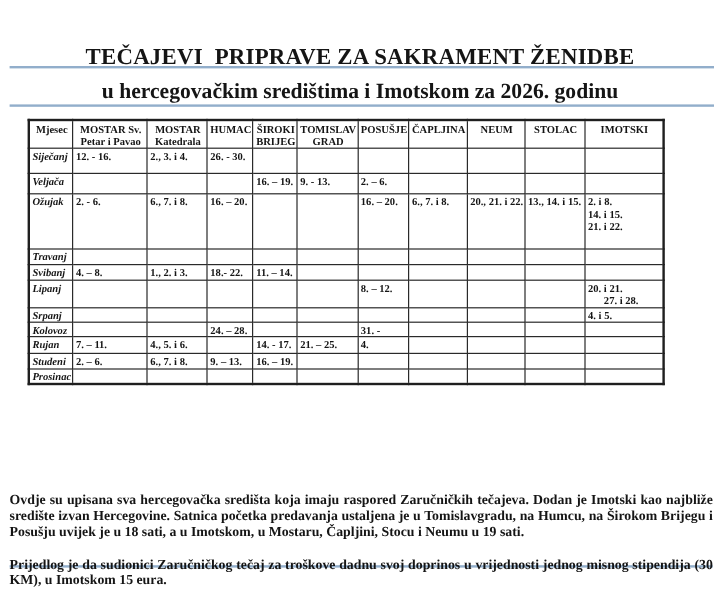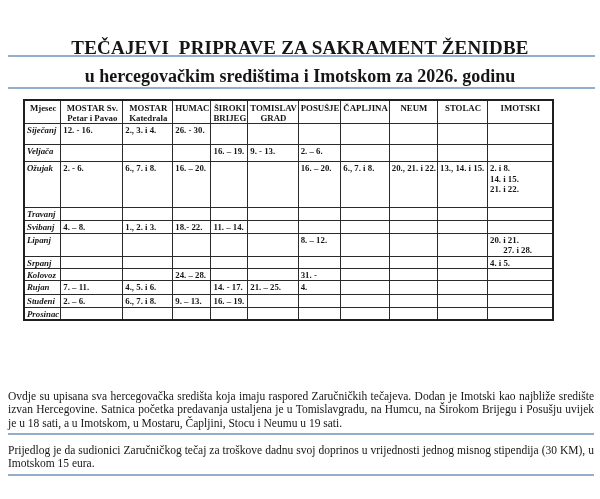--- a/index.html
+++ b/index.html
@@ -32,22 +32,22 @@
   }
   table.sched th { text-align:center; font-size:8.8px; line-height:1.15; padding-top:2px; }
   th.h-mjesec { text-align:left; }
   th.h-mjesec span, td .month, td .val, td .line { white-space:pre; }
   th.h-small { font-size:6.9px; padding-top:3px; }
   td.month-cell { font-style:italic; }
   td.month-cell .month { display:inline-block; }
   td.v-bottom { vertical-align:bottom; padding-bottom:2px; }
   .note {
     position:absolute; left:8px; width:586px;
-    font-weight:normal; font-size:11.5px; line-height:13.4px;
-    text-align:justify; border-bottom:2px solid #92aecb; padding-bottom:3px;
+    font-weight:bold; font-size:11.5px; line-height:13.4px;
+    text-align:justify; border-bottom:2px solid #92aecb; padding-bottom:20px;margin-top:21px;
   }
   .note-1 { top:390px; }
   .note-2 { top:444px; }
 </style>
 </head>
 <body>
 
 <div class="page">
   <div class="doc-title">TEČAJEVI  PRIPRAVE ZA SAKRAMENT ŽENIDBE</div>
   <div class="rule rule-1"></div>

